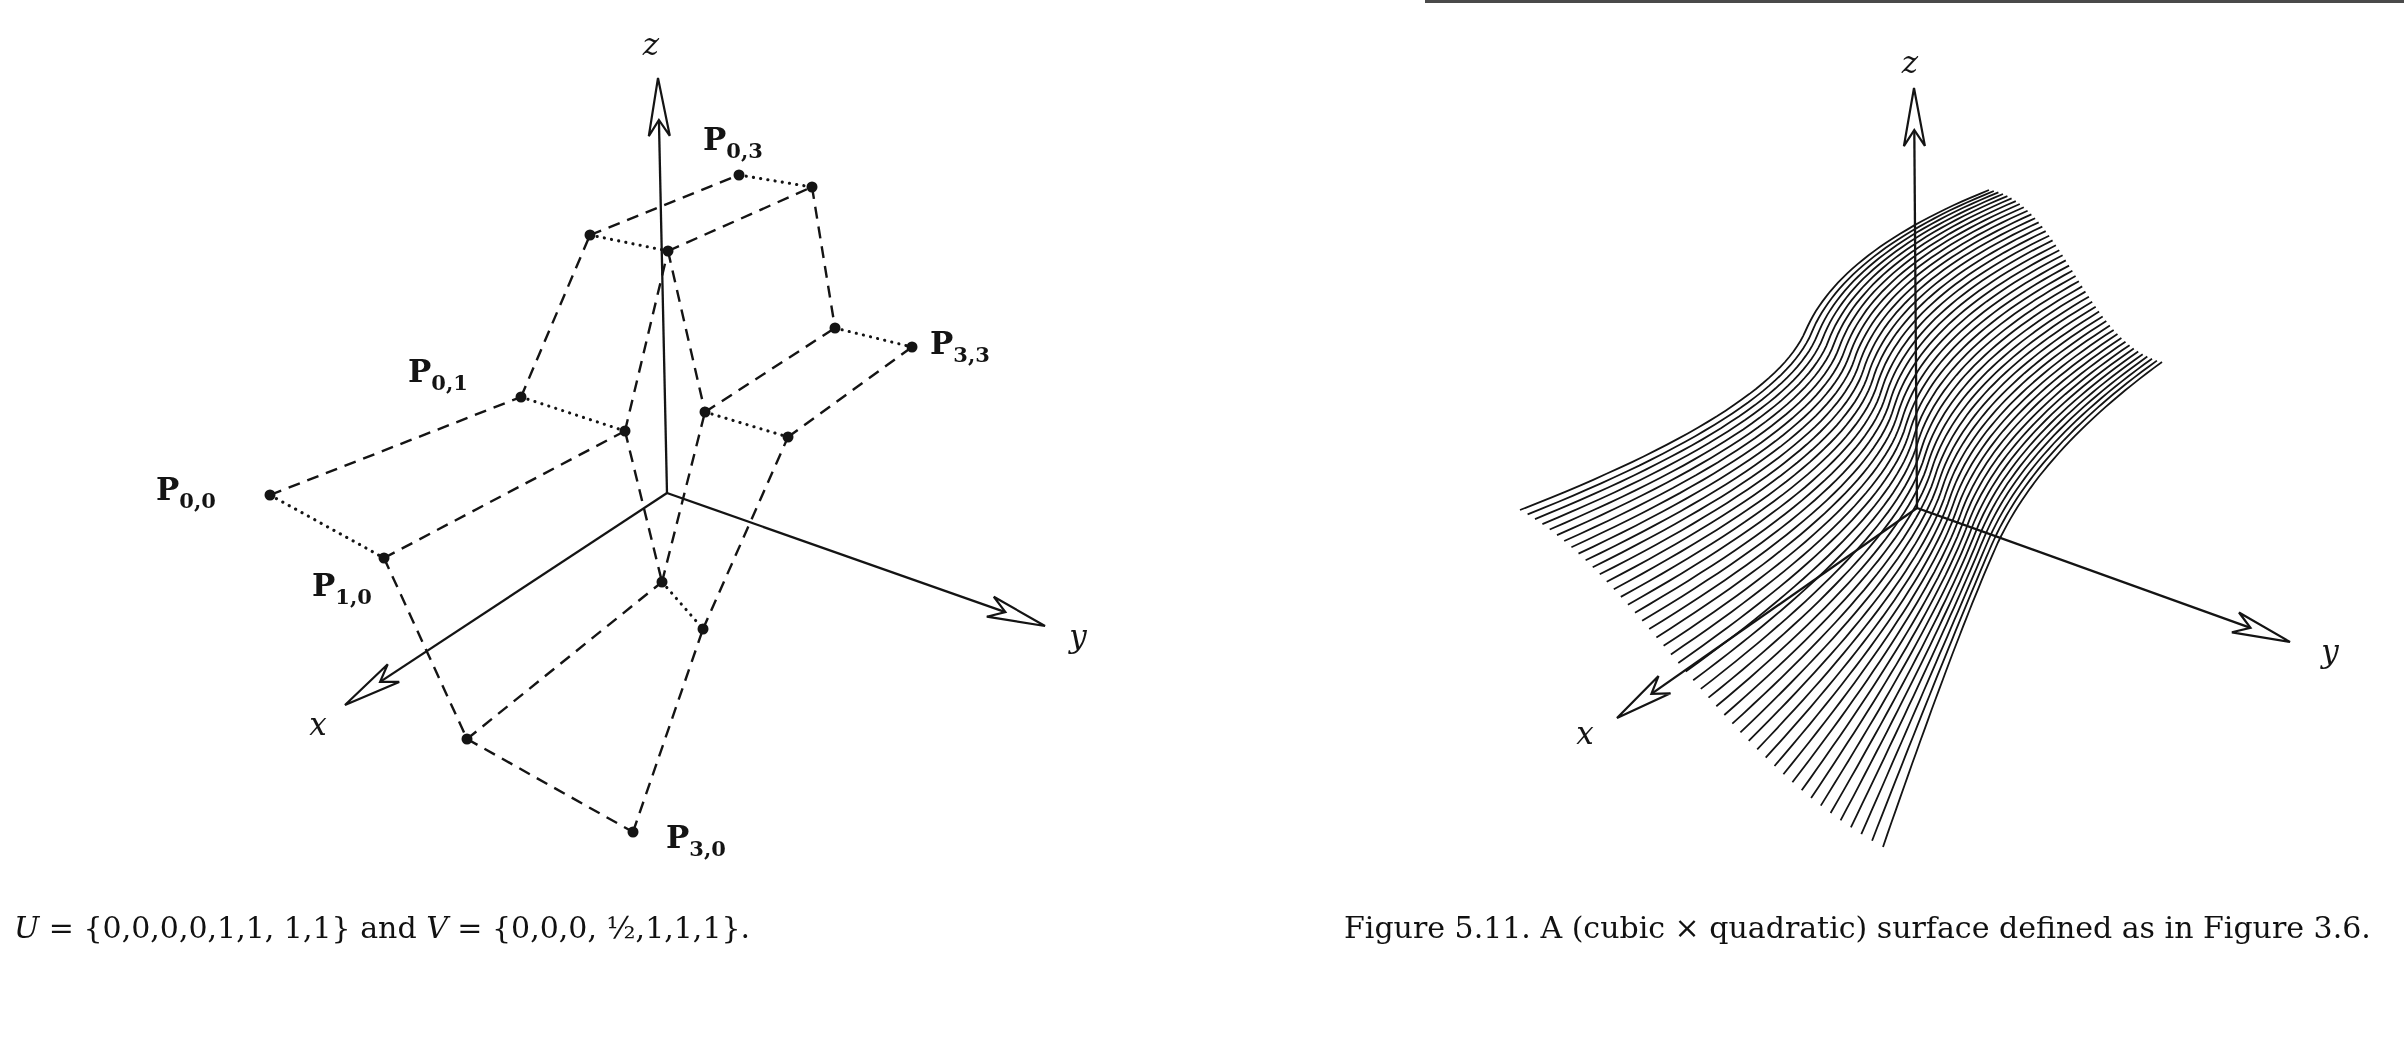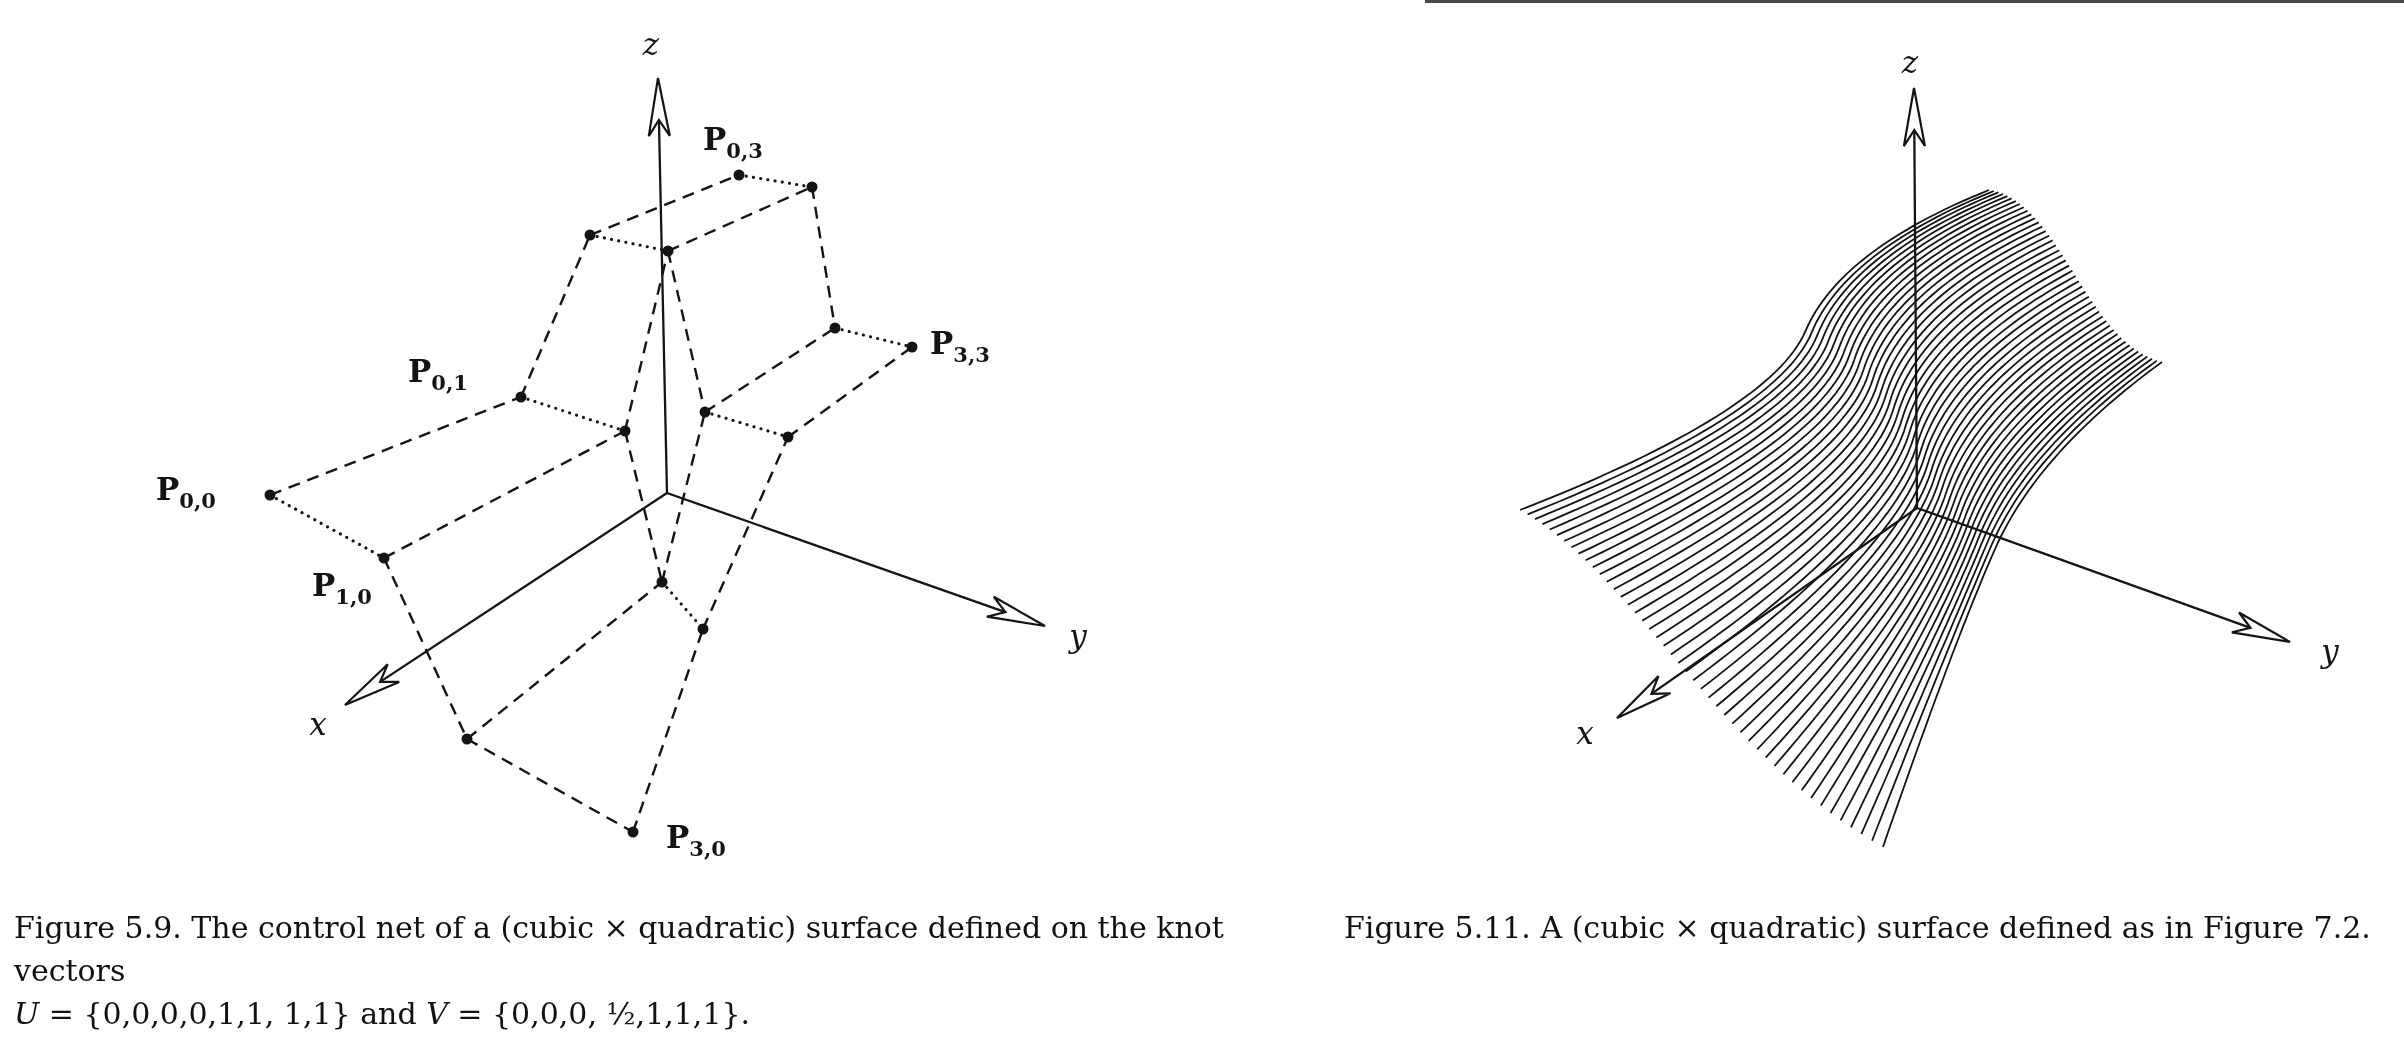--- a/index.html
+++ b/index.html
@@ -148,19 +148,18 @@
         </g>
       <g id="labels-right-layer">
           <text x="1910" y="73" text-anchor="middle" class="axis-label">z</text>
           <text x="1585" y="744" text-anchor="middle" class="axis-label">x</text>
           <text x="2330" y="662" text-anchor="middle" class="axis-label">y</text>
         </g>
     </g>
   </svg>
 
   <div class="caption caption-left">
-    <div class="cap-line"><span>Figure 5.9. The control net of a (cubic × quadratic) surface defined on the knot vectors</span></div>
     <div class="cap-line"><span class="mvar">U</span><span> = {0,0,0,0,1,1, 1,1} and </span><span class="mvar">V</span><span> = {0,0,0, ½,1,1,1}.</span></div>
   </div>
 
-  <div class="caption caption-right"><span>Figure 5.11. A (cubic × quadratic) surface defined as in Figure 7.2.</span></div>
+  <div class="caption caption-right"><span>Figure 5.11. A (cubic × quadratic) surface defined as in Figure 3.6.</span></div>
 
 </div>
 
 </body></html>

